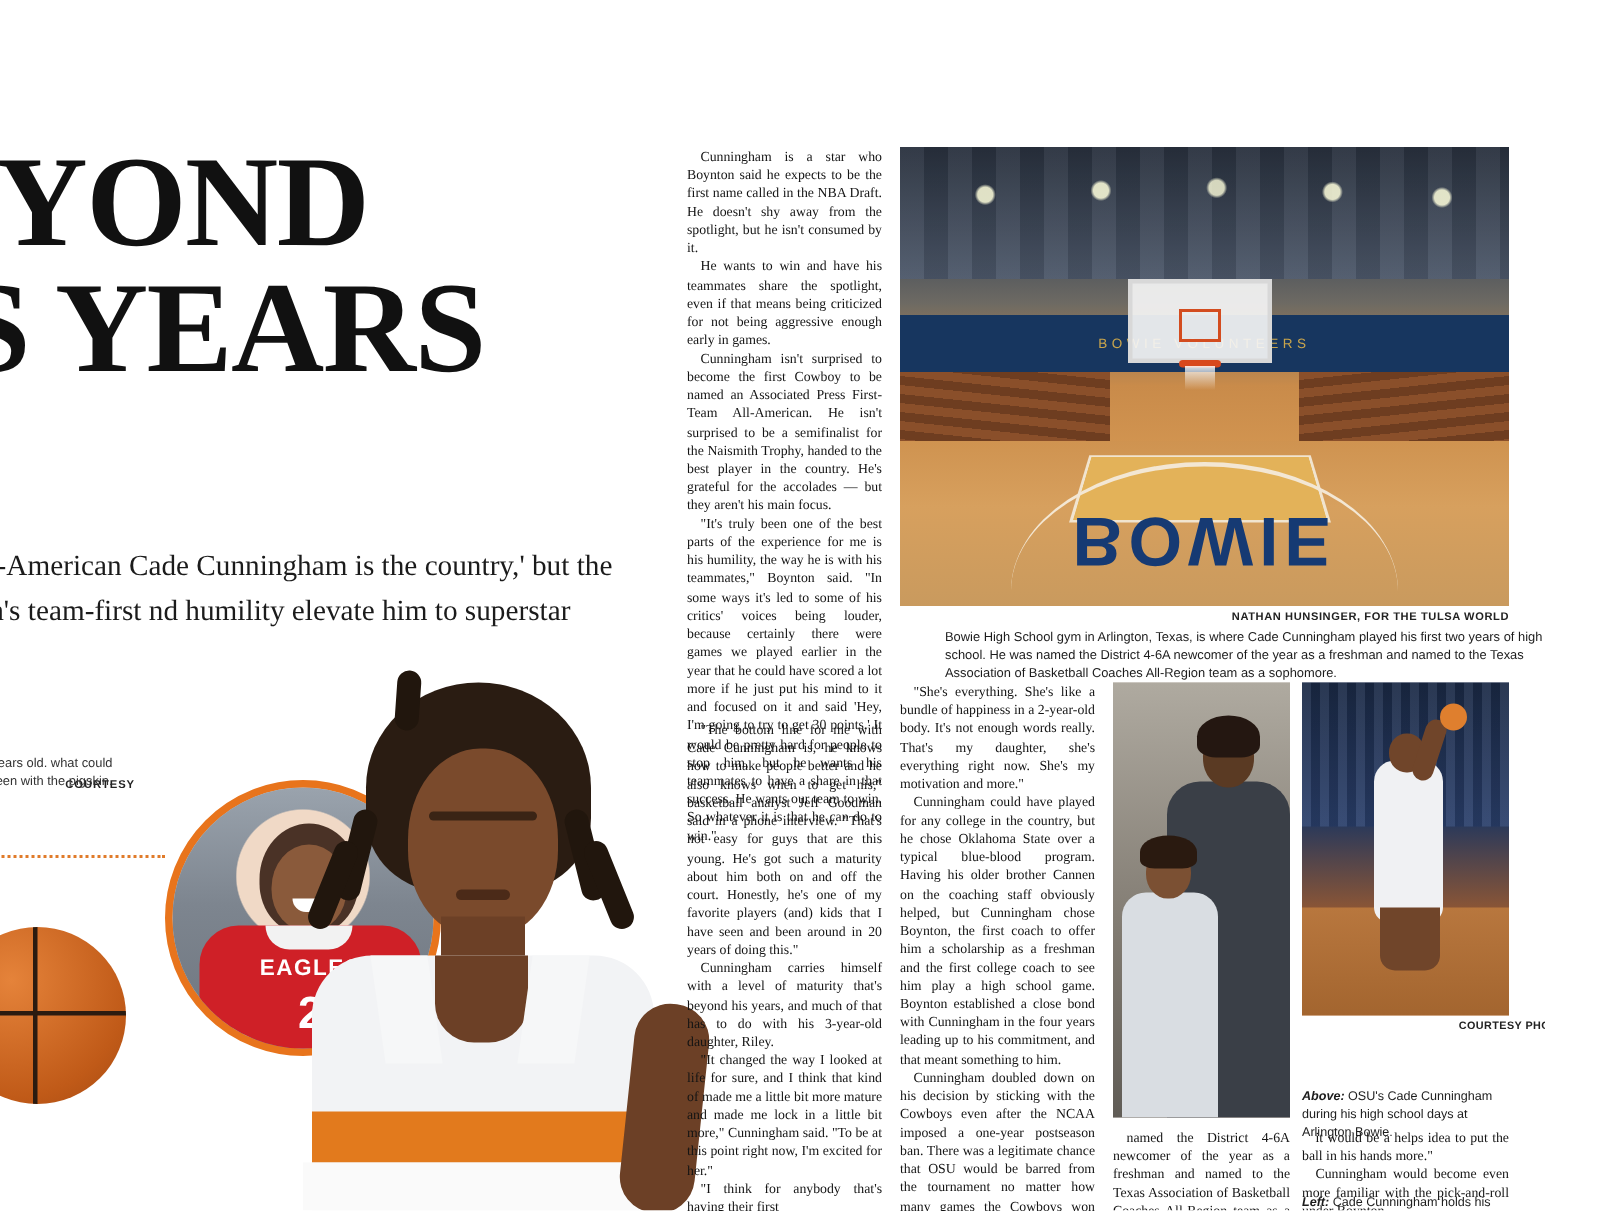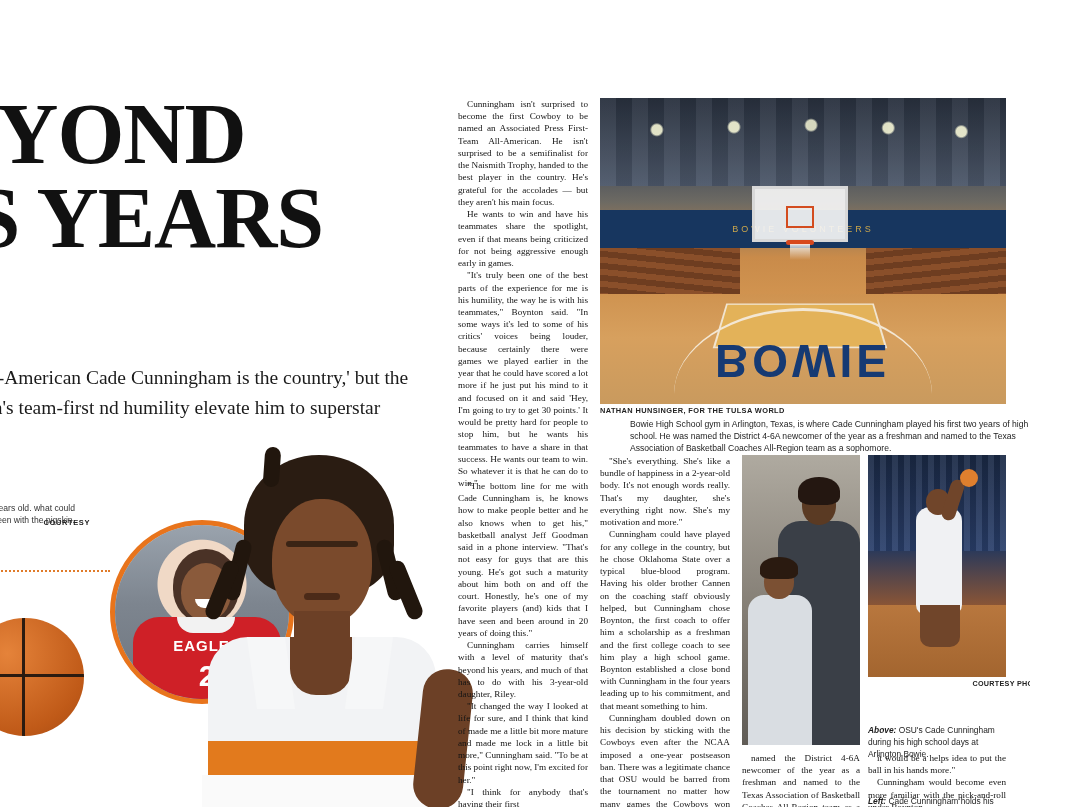--- a/index.html
+++ b/index.html
@@ -264,20 +264,21 @@
   }
   .gym-bowie {
     position:absolute; left:0; top:236px; width:406px;
     text-align:center;
     color:#163a73; font-family:"Liberation Sans", sans-serif;
     font-weight:700; font-size:46px; letter-spacing:4px;
     transform:scaleY(-1);
   }
   .gym-credit {
     position:absolute; left:600px; top:406px; width:406px;
+    text-align:right;
     font-family:"Liberation Sans", sans-serif;
     font-size:7.4px; font-weight:700; letter-spacing:0.4px; color:#222;
   }
   .gym-cap {
     position:absolute; left:630px; top:418px; width:406px;
     font-family:"Liberation Sans", sans-serif;
     font-size:8.6px; line-height:1.42; color:#1c1c1c;
   }
 
   
@@ -459,22 +460,23 @@
   <div class="act-cap">
     <span class="blk">
       <span class="lbl">Above:</span><span> OSU's Cade Cunningham during his high school days at Arlington Bowie.</span>
     </span>
     <span class="blk">
       <span class="lbl">Left:</span><span> Cade Cunningham holds his daughter, Riley. Cunningham said Riley is "everything."</span>
     </span>
   </div>
 
   <div class="col" id="col1">
+    <p class="first">Cunningham is a star who Boynton said he expects to be the first name called in the NBA Draft. He doesn't shy away from the spotlight, but he isn't consumed by it.</p>
+    <p>He wants to win and have his teammates share the spotlight, even if that means being criticized for not being aggressive enough early in games.</p>
     <p>Cunningham isn't surprised to become the first Cowboy to be named an Associated Press First-Team All-American. He isn't surprised to be a semifinalist for the Naismith Trophy, handed to the best player in the country. He's grateful for the accolades — but they aren't his main focus.</p>
-    <p>He wants to win and have his teammates share the spotlight, even if that means being criticized for not being aggressive enough early in games.</p>
     <p>"It's truly been one of the best parts of the experience for me is his humility, the way he is with his teammates," Boynton said. "In some ways it's led to some of his critics' voices being louder, because certainly there were games we played earlier in the year that he could have scored a lot more if he just put his mind to it and focused on it and said 'Hey, I'm going to try to get 30 points.' It would be pretty hard for people to stop him, but he wants his teammates to have a share in that success. He wants our team to win. So whatever it is that he can do to win."</p>
   </div>
 
   <div class="col" id="col2">
     <p>"The bottom line for me with Cade Cunningham is, he knows how to make people better and he also knows when to get his," basketball analyst Jeff Goodman said in a phone interview. "That's not easy for guys that are this young. He's got such a maturity about him both on and off the court. Honestly, he's one of my favorite players (and) kids that I have seen and been around in 20 years of doing this."</p>
     <p>Cunningham carries himself with a level of maturity that's beyond his years, and much of that has to do with his 3-year-old daughter, Riley.</p>
     <p>"It changed the way I looked at life for sure, and I think that kind of made me a little bit more mature and made me lock in a little bit more," Cunningham said. "To be at this point right now, I'm excited for her."</p>
     <p>"I think for anybody that's having their first</p>
   </div>
 

